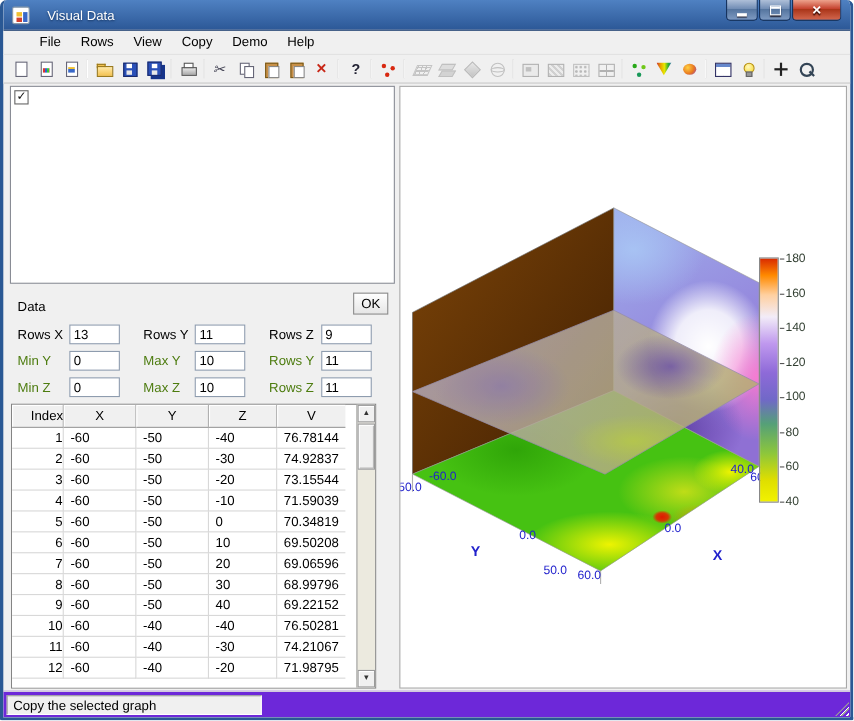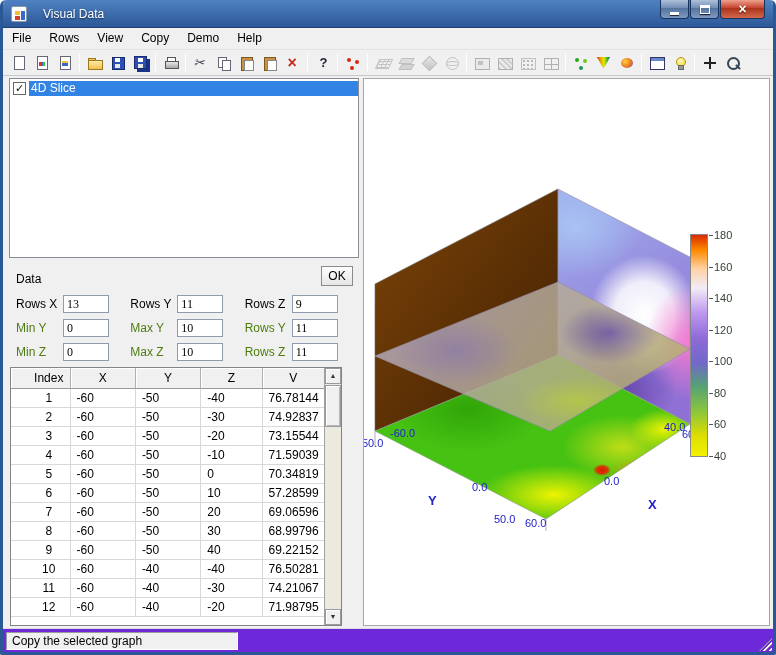--- a/index.html
+++ b/index.html
@@ -20,21 +20,21 @@
   .winbtns{position:absolute;right:8px;top:0;display:flex}
   .wbtn{height:19px;width:29px;border:1px solid #17335e;border-top:none;border-radius:0 0 4px 4px;
         margin-left:1px;display:flex;align-items:center;justify-content:center;
         background:linear-gradient(#aebfd8,#708cb4 45%,#54749e 46%,#7e9ac2)}
   .wbtn.close{width:45px;background:linear-gradient(#eda28c,var(--cls,#c4402c) 45%,#a93418 46%,#d3674e)}
   .glyph-min{width:9px;height:3px;background:#fff;margin-top:8px;box-shadow:0 1px 1px #223}
   .glyph-max{width:10px;height:9px;border:1px solid #fff;box-shadow:inset 0 2px 0 #fff,0 1px 1px #223}
   .glyph-close{color:#fff;font-weight:bold;font-size:14px;line-height:14px;text-shadow:0 1px 1px #401008}
 
   
-  .menubar{height:22px;background:#f0f0f0;display:flex;align-items:stretch;padding-left:0;border-bottom:1px solid #e2e2e2}
+  .menubar{height:22px;background:#f0f0f0;display:flex;align-items:stretch;padding-left:24px;border-bottom:1px solid #e2e2e2}
   .mitem{padding:3px 9px 0 9px;cursor:default}
   .toolbar{height:26px;background:#f0f0f0;border-bottom:1px solid #c8c8c8;display:flex;align-items:center;padding-left:4px}
   .tbtn{width:23px;height:22px;display:flex;align-items:center;justify-content:center}
   .tbtn.dis{opacity:.45;filter:grayscale(1)}
   .tsep{width:1px;height:17px;background:#b4b4b4;border-right:1px solid #fff;margin:0 3px}
   .tbico{position:relative;width:16px;height:16px;display:inline-block}
   .tbico::before,.tbico::after{position:absolute;content:""}
 
   .ic-doc::before,.ic-doc-graph::before,.ic-doc-data::before{left:3px;top:1px;width:9px;height:12px;background:#fff;border:1px solid #667}
   .ic-doc-graph::after{left:5px;top:7px;width:6px;height:4px;background:repeating-linear-gradient(90deg,#d33 0 2px,#36c 2px 4px,#3c3 4px 6px)}
@@ -96,32 +96,32 @@
   .combo-text{flex:1;padding:2px 4px;white-space:nowrap;overflow:hidden}
   .combo-btn{width:17px;background:linear-gradient(#f6f6f6,#d6d6d6);border-left:1px solid #a0a0a0;
              display:flex;align-items:center;justify-content:center;font-size:7px;color:#333}
   .okbtn{margin-left:auto;width:32px;height:20px;border:1px solid #8a8a8a;background:linear-gradient(#fefefe,#e6e6e6);
          text-align:center;line-height:18px}
   .frow{display:flex;margin:0 0 6px 7px}
   .fgroup{display:inline-flex;align-items:center;width:113px;margin-right:5px}
   .flbl{width:47px}
   .flbl.dis{color:#4d7c0f}
   .fin{width:46px;height:18px;border:1px solid #8e9cae;background:#fff;padding-left:3px;
-       font-family:Liberation Serif, serif;font-size:12px}
+       font-family:Liberation Sans, sans-serif;font-size:12px}
 
   .tbl{width:332px;margin-left:1px;border:1px solid #848484;display:flex;background:#fff;height:259px}
   .tbl-main{width:313px}
   .thead{display:flex;height:21px}
   .hc{background:#f0f0f0;border-right:1px solid #b0b0b0;border-bottom:1px solid #9a9a9a;
       box-shadow:inset 1px 1px 0 #fff;text-align:center;line-height:20px}
   .tbody{height:236px;overflow:hidden;background:#fff}
   .trow{display:flex;height:19px}
   .tc{border-right:1px solid #d8d8d8;border-bottom:1px solid #d8d8d8;padding-left:6px;line-height:18px;
       white-space:nowrap;overflow:hidden}
-  .c0{width:60px;text-align:center;padding-left:17px}
+  .c0{width:47px;text-align:right;padding-left:17px}
   .c1{width:66px}.c2{width:66px}.c3{width:62px}.c4{width:62px;border-right:none}
   .tbl-sb{flex:1;background:#eceadf;border-left:1px solid #a0a0a0;position:relative}
   .sbtn{height:16px;background:#f0f0f0;border:1px solid #9a9a9a;box-shadow:inset 1px 1px 0 #fff;
         font-size:7px;text-align:center;line-height:14px;color:#333}
   .sbtn.down{position:absolute;bottom:0;left:0;right:0}
   .sthumb{position:absolute;top:17px;left:0;right:0;height:42px;background:#f0f0f0;border:1px solid #9a9a9a;
           box-shadow:inset 1px 1px 0 #fff,inset -1px -1px 0 #b8b8b8}
 
   
   .plot-panel{flex:1;margin:2px 3px 2px 1px;border:1px solid #a8a8a8;background:#fff;position:relative;overflow:hidden}
@@ -269,21 +269,20 @@
         <i class="tbico ic-zoom"></i>
       </span>
     </div>
 
   <div class="content">
 
     <div class="left">
       <div class="list-panel">
           <div class="lrow sel">
             <span class="cbx">✓</span>
-            <span class="llabel">4D Slice</span>
           </div>
         </div>
 
       <div class="form-panel">
         <div class="data-row">
           <span class="dlabel">Data</span>
           <span class="okbtn">OK</span>
         </div>
 
         <div>
@@ -374,21 +373,21 @@
                   <span class="tc c1">-60</span>
                   <span class="tc c2">-50</span>
                   <span class="tc c3">0</span>
                   <span class="tc c4">70.34819</span>
                 </div>
                 <div class="trow">
                   <span class="tc c0">6</span>
                   <span class="tc c1">-60</span>
                   <span class="tc c2">-50</span>
                   <span class="tc c3">10</span>
-                  <span class="tc c4">57.28599</span>
+                  <span class="tc c4">69.50208</span>
                 </div>
                 <div class="trow">
                   <span class="tc c0">7</span>
                   <span class="tc c1">-60</span>
                   <span class="tc c2">-50</span>
                   <span class="tc c3">20</span>
                   <span class="tc c4">69.06596</span>
                 </div>
                 <div class="trow">
                   <span class="tc c0">8</span>

